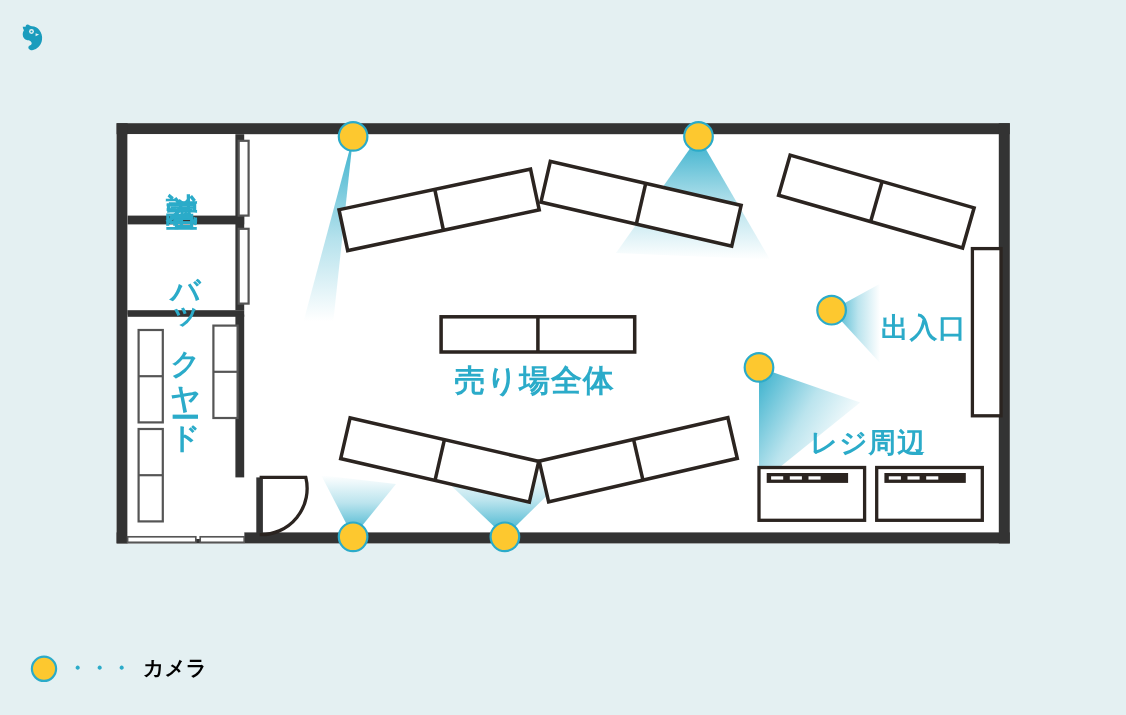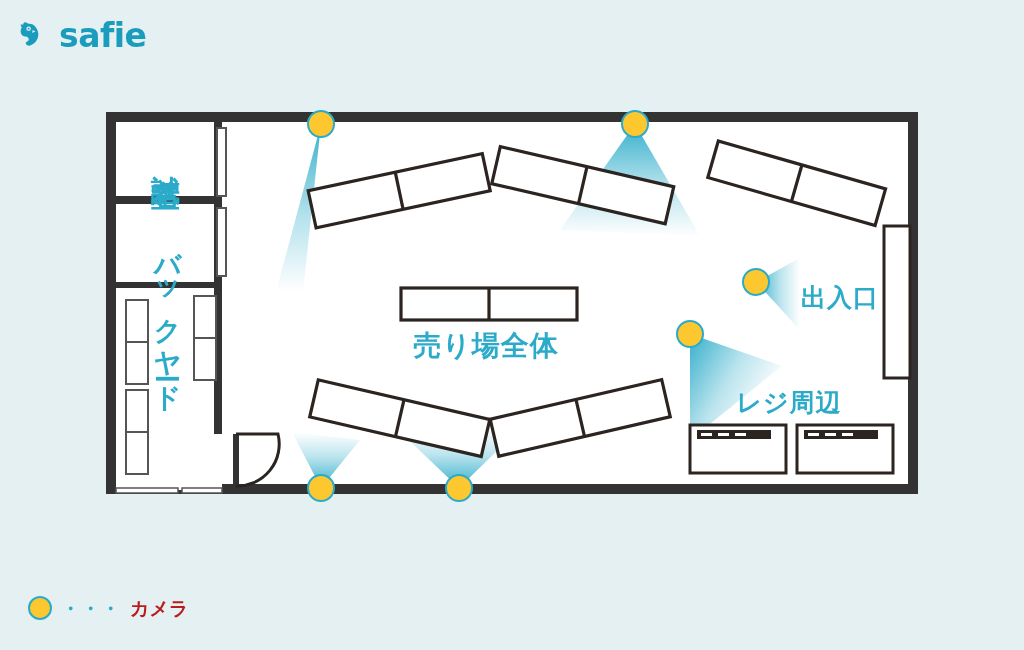--- a/index.html
+++ b/index.html
@@ -9,33 +9,32 @@
     font-family:"DejaVu Sans","Liberation Sans",sans-serif;
     overflow:hidden;position:relative;
   }
   #logo{position:absolute;left:18px;top:18px;display:flex;align-items:center;gap:7px;}
   #logo .mark{width:34px;height:34px;display:block;}
   #logo .word{font-size:33px;font-weight:700;color:#1a9cbd;letter-spacing:-0.5px;line-height:1;}
   #plan{position:absolute;left:0;top:0;width:1024px;height:650px;}
   #legend{position:absolute;left:28px;top:596px;display:flex;align-items:center;gap:9px;}
   #legend .dot{width:24px;height:24px;border-radius:50%;background:#fdc82f;border:2px solid #2babc9;box-sizing:border-box;}
   #legend .dots{color:#2babc9;font-size:19px;font-weight:700;letter-spacing:1px;line-height:1;}
-  #legend .txt{color:#b91c1c;font-size:19px;font-weight:700;line-height:1;}
+  #legend .txt{color:#000000;font-size:19px;font-weight:700;line-height:1;}
 </style>
 </head>
 <body>
 
 <div id="logo">
   <svg class="mark" viewBox="0 0 64 64">
     <path fill="#1a9cbd" d="M10 12c0-2 1-4 3-4 3 0 5 3 8 3 5 0 9 2 12 6 4 5 6 11 5 17-1 8-6 14-13 17-4 2-8 1-10-2-1-2 0-4 2-5 3-1 4-3 3-5-1-3-4-4-7-4-5-1-8-5-8-10 0-3 1-5 2-7-1-2-2-4-2-6z"></path>
     <circle fill="#e4f0f2" cx="20" cy="20" r="4.2"></circle>
     <circle fill="#1a9cbd" cx="20" cy="20" r="1.8"></circle>
     <path fill="#e4f0f2" d="M27 23l6 2-6 3z"></path>
   </svg>
-  <span class="word">safie</span>
 </div>
 
 <svg id="plan" viewBox="0 0 1024 650">
   <defs>
     <linearGradient id="coneDown" x1="0" y1="0" x2="0" y2="1">
       <stop offset="0%" stop-color="#2babc9" stop-opacity="0.95"></stop>
       <stop offset="55%" stop-color="#2babc9" stop-opacity="0.35"></stop>
       <stop offset="100%" stop-color="#2babc9" stop-opacity="0"></stop>
     </linearGradient>
     <linearGradient id="coneUp" x1="0" y1="1" x2="0" y2="0">

